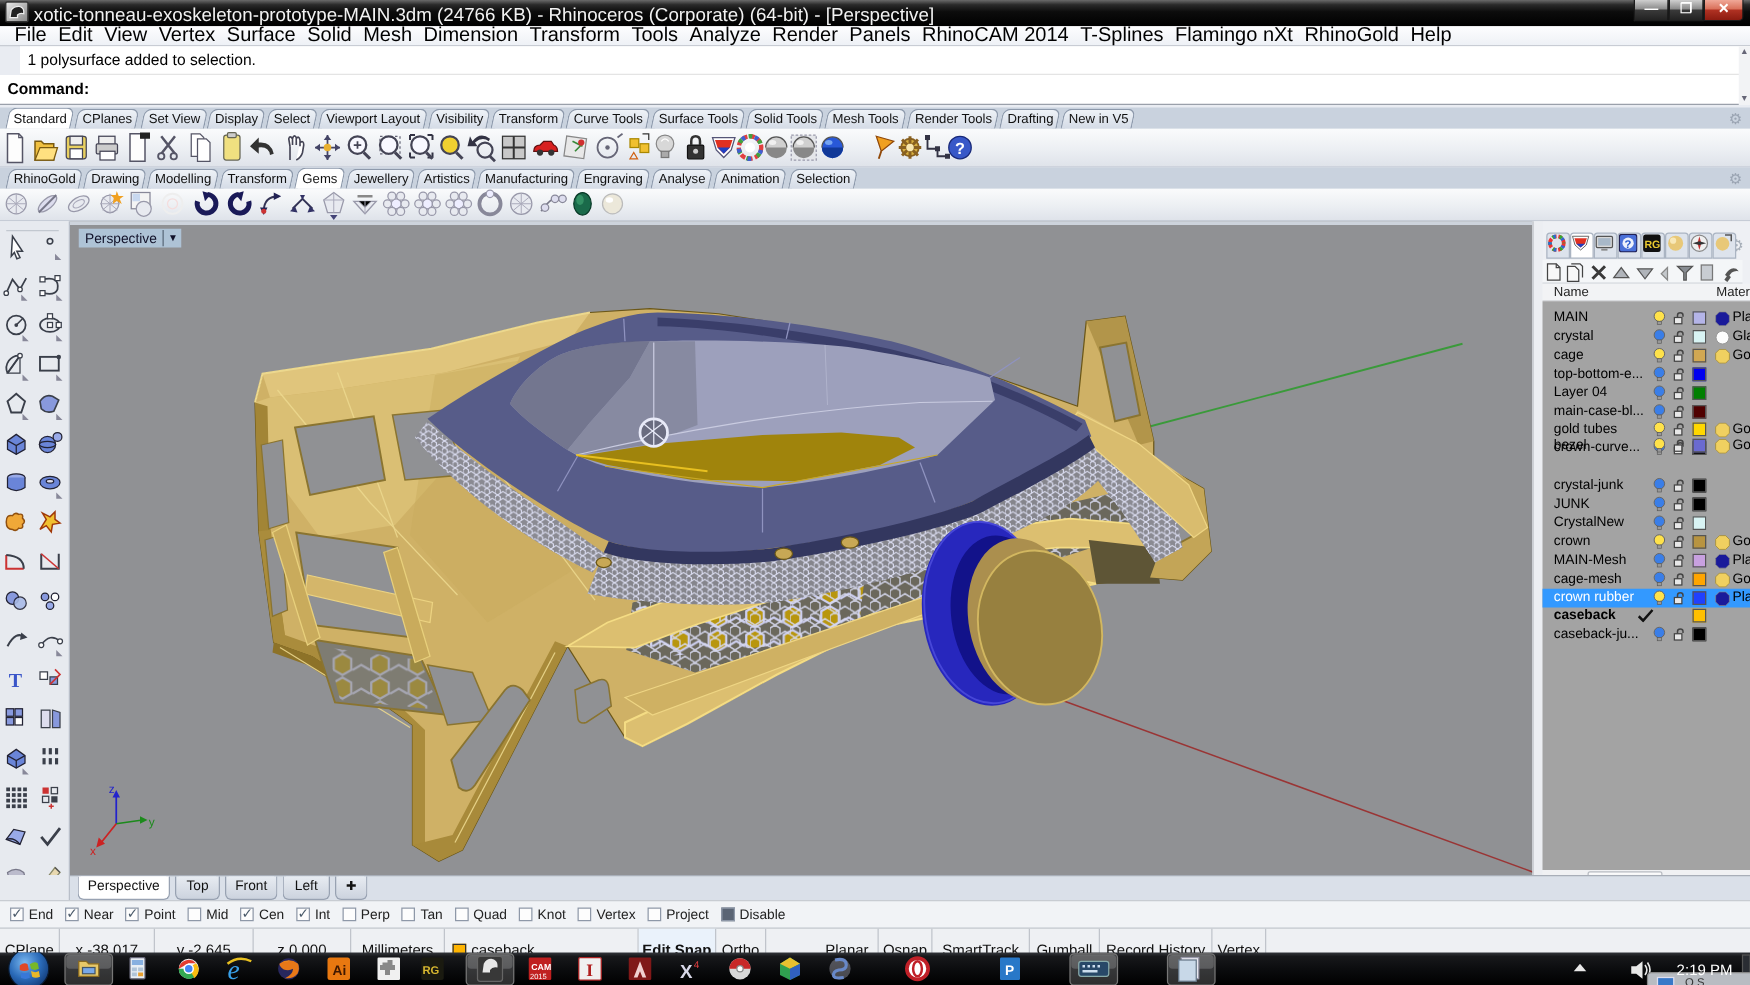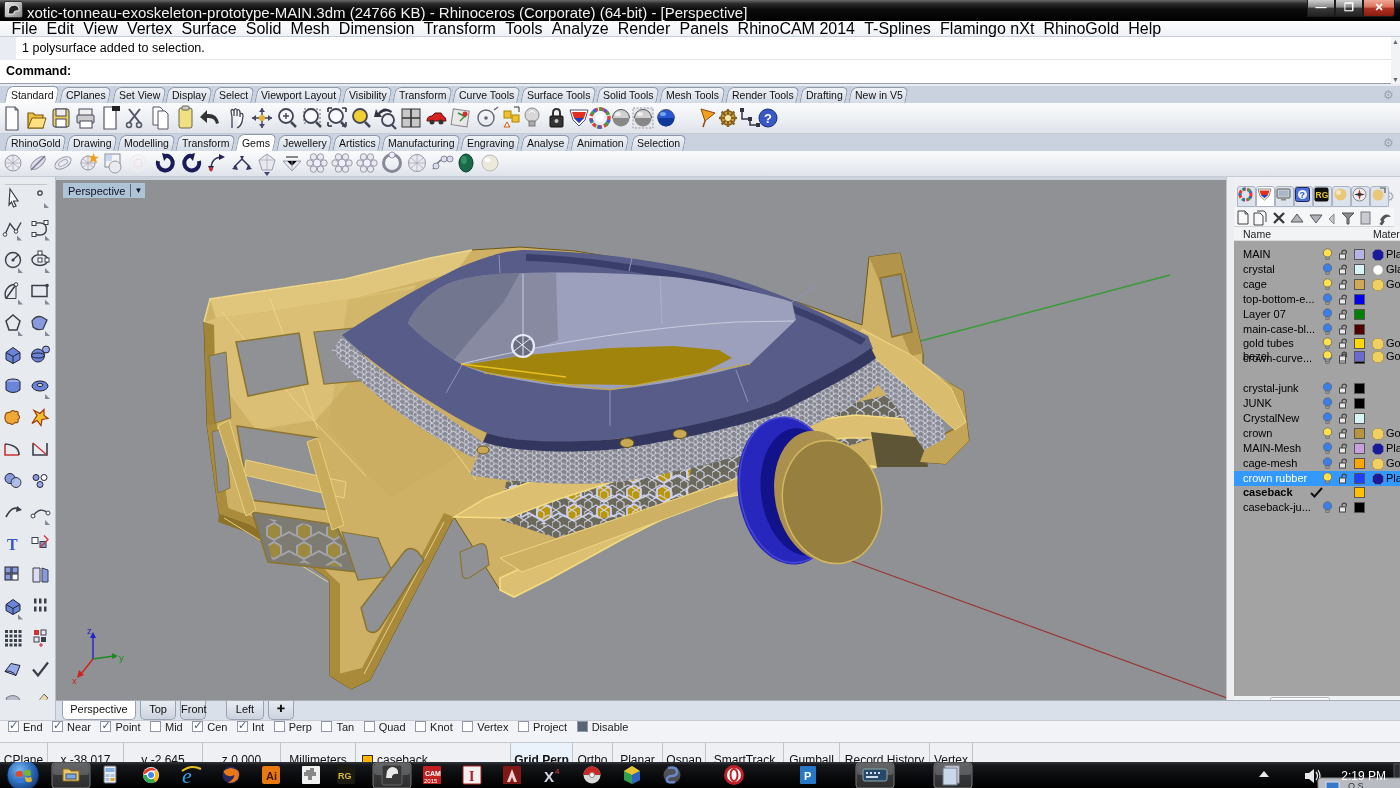--- a/index.html
+++ b/index.html
@@ -77,21 +77,21 @@
 #pscroll { position:absolute; left:0px; top:519px; width:166px; height:14px; background:#f0f1f3; }
 #pscroll .thumb { position:absolute; left:36px; top:1px; width:60px; height:12px; background:linear-gradient(180deg,#fdfdfd,#d8dadd); border:1px solid #b8bcc2; border-radius:2px; }
 .sarrow { position:absolute; top:4px; font-size:8px; color:#555; }
 
 
 #vptabs { left:56px; top:700px; width:1344px; height:20px; background:#dae0e9; border-top:1px solid #a8aeb8; }
 .vtab { position:absolute; top:0px; height:19px; font-size:11px; color:#111; background:linear-gradient(180deg,#e8ecf2,#ccd3de); border:1px solid #98a2b2; border-top:none; text-align:center; border-radius:0 0 5px 5px; padding-top:2px; }
 .vtab.active { background:#fff; font-weight:normal; }
 
 
-#osnap { left:0; top:720px; width:1400px; height:22px; background:#f1f3f6; border-top:1px solid #c8ccd2; display:flex; align-items:flex-start; padding-left:8px; }
+#osnap { left:0; top:720px; width:1400px; height:22px; background:#f1f3f6; border-top:1px solid #c8ccd2; display:flex; align-items:center; padding-left:8px; }
 .cb { width:11px; height:11px; border:1px solid #8e98a8; background:#fdfdfd; margin-right:4px; position:relative; }
 .cb.ck:after { content:"\2713"; position:absolute; left:0px; top:-3px; font-size:11px; color:#4a5a6a; }
 .cb.dk { background:#5a6474; }
 #osnap label { font-size:11px; color:#222; margin-right:9.5px; white-space:nowrap; }
 
 
 #statusbar { left:0; top:742px; width:1400px; height:35px; background:#eef0f3; border-top:1px solid #c4c8ce; display:flex; }
 #statusbar .cell { height:100%; border-right:1px solid #c0c4cb; font-size:12px; color:#111; display:flex; align-items:center; justify-content:center; white-space:nowrap; }
 
 
@@ -922,21 +922,21 @@
           <circle cx="5.5" cy="5" r="4.2" fill="#3a7ee8" stroke="#666" stroke-width="0.8"></circle>
           <rect x="3.8" y="9" width="3.4" height="2.6" fill="#999" stroke="#555" stroke-width="0.5"></rect>
         </svg>
         <svg class="lock" viewBox="0 0 11 11">
           <rect x="1.5" y="5" width="6" height="5" fill="#e8e8e8" stroke="#444" stroke-width="1"></rect>
           <path d="M4 5 V3.2 Q4 1.2 6.2 1.2 Q8.4 1.2 8.4 3.2 V4.4" fill="none" stroke="#444" stroke-width="1.2"></path>
         </svg>
         <span class="sw" style="background:#0000f0;"></span>
       </div>
 <div class="lrow" style="top:65.6px;">
-        <span class="nm" style="">Layer 07</span>
+        <span class="nm" style="">Layer 04</span>
         <svg class="bulb" viewBox="0 0 11 13">
           <circle cx="5.5" cy="5" r="4.2" fill="#3a7ee8" stroke="#666" stroke-width="0.8"></circle>
           <rect x="3.8" y="9" width="3.4" height="2.6" fill="#999" stroke="#555" stroke-width="0.5"></rect>
         </svg>
         <svg class="lock" viewBox="0 0 11 11">
           <rect x="1.5" y="5" width="6" height="5" fill="#e8e8e8" stroke="#444" stroke-width="1"></rect>
           <path d="M4 5 V3.2 Q4 1.2 6.2 1.2 Q8.4 1.2 8.4 3.2 V4.4" fill="none" stroke="#444" stroke-width="1.2"></path>
         </svg>
         <span class="sw" style="background:#008000;"></span>
       </div>
@@ -1119,21 +1119,21 @@
   <div id="pscroll">
       <span class="sarrow" style="left:5px;">◀</span>
       <div class="thumb"></div>
       <span class="sarrow" style="right:5px;">▶</span>
     </div>
 </div>
 
 <div id="vptabs" class="abs">
   <div class="vtab active" style="left:6px; width:74px;">Perspective</div>
   <div class="vtab" style="left:84px; width:36px;">Top</div>
-  <div class="vtab" style="left:124px; width:26px;">Front</div>
+  <div class="vtab" style="left:124px; width:42px;">Front</div>
   <div class="vtab" style="left:170px; width:38px;">Left</div>
   <div class="vtab" style="left:212px; width:26px; font-size:10px;">✚</div>
 </div>
 
 <div id="osnap" class="abs">
   <div class="cb ck"></div>
     <label>End</label>
   <div class="cb ck"></div>
     <label>Near</label>
   <div class="cb ck"></div>
@@ -1160,23 +1160,23 @@
     <label>Disable</label>
 </div>
 
 <div id="statusbar" class="abs">
   <div class="cell" style="width:48px;">CPlane</div>
   <div class="cell" style="width:76px;">x -38.017</div>
   <div class="cell" style="width:79px;">y -2.645</div>
   <div class="cell" style="width:78px;">z 0.000</div>
   <div class="cell" style="width:75px;">Millimeters</div>
   <div class="cell" style="width:155px; justify-content:flex-start; padding-left:6px;"><span style="width:11px;height:11px;background:#ffb400;border:1px solid #333;display:inline-block;margin-right:4px;"></span>caseback</div>
-  <div class="cell" style="width:62px; background:#eaf2fb; font-weight:bold;">Grid Perp</div>
+  <div class="cell" style="width:62px; background:#eaf2fb; font-weight:bold;">Edit Snap</div>
   <div class="cell" style="width:40px;">Ortho</div>
-  <div class="cell" style="width:50px;">Planar</div>
+  <div class="cell" style="width:50px;margin-left:40px;">Planar</div>
   <div class="cell" style="width:43px;">Osnap</div>
   <div class="cell" style="width:78px;">SmartTrack</div>
   <div class="cell" style="width:56px;">Gumball</div>
   <div class="cell" style="width:90px;">Record History</div>
   <div class="cell" style="width:43px;">Vertex</div>
 </div>
 
 <div id="taskbar" class="abs"><svg id="tksvg" width="1400" height="26" viewBox="0 0 1400 26">
       <defs>
         <radialGradient id="orb" cx="0.4" cy="0.35" r="0.8">

